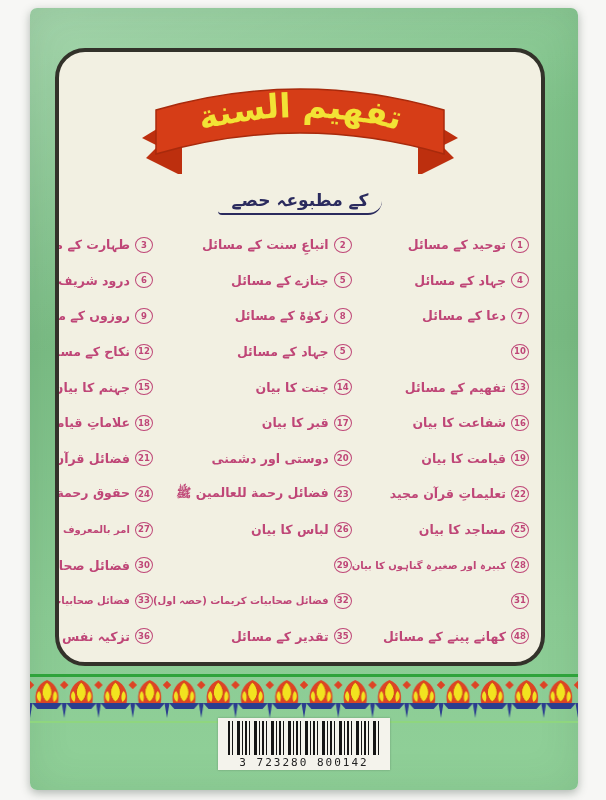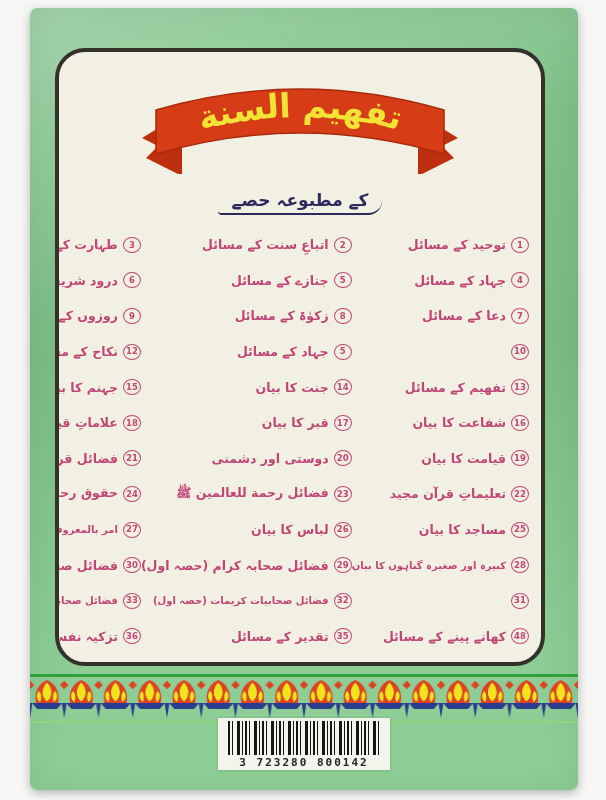--- a/index.html
+++ b/index.html
@@ -90,21 +90,21 @@
     width:152px;height:34px;margin-top:3px;
     background:
       repeating-linear-gradient(90deg,
         var(--barcode-ink,#151515) 0 2px, transparent 2px 4px,
         var(--barcode-ink,#151515) 4px 5px, transparent 5px 9px,
         var(--barcode-ink,#151515) 9px 12px, transparent 12px 14px,
         var(--barcode-ink,#151515) 14px 15px, transparent 15px 17px);
   }
   .barcode .digits{
     font-family:"DejaVu Sans Mono",monospace;
-    font-size:11px;color:#222;letter-spacing:2px;margin-top:1px;font-weight:bold;
+    font-size:11px;color:#222;letter-spacing:2px;margin-top:1px;
   }
 </style>
 </head>
 <body>
 
 <div class="book">
 
   <div class="panel">
 
     <div class="ribbon-wrap">
@@ -256,21 +256,20 @@
         <span class="lbl">امر بالمعروف اور نہی عن المنکر کا بیان</span>
       </div>
 
       <div class="item small">
         <span class="num">28</span>
         <span class="lbl">کبیرہ اور صغیرہ گناہوں کا بیان</span>
       </div>
 
       <div class="item">
         <span class="num">29</span>
-        <span class="lbl">فضائل صحابہ کرام (حصہ اول)</span>
       </div>
 
       <div class="item">
         <span class="num">30</span>
         <span class="lbl">فضائل صحابہ کرام (حصہ دوم)</span>
       </div>
 
       <div class="item">
         <span class="num">31</span>
       </div>

